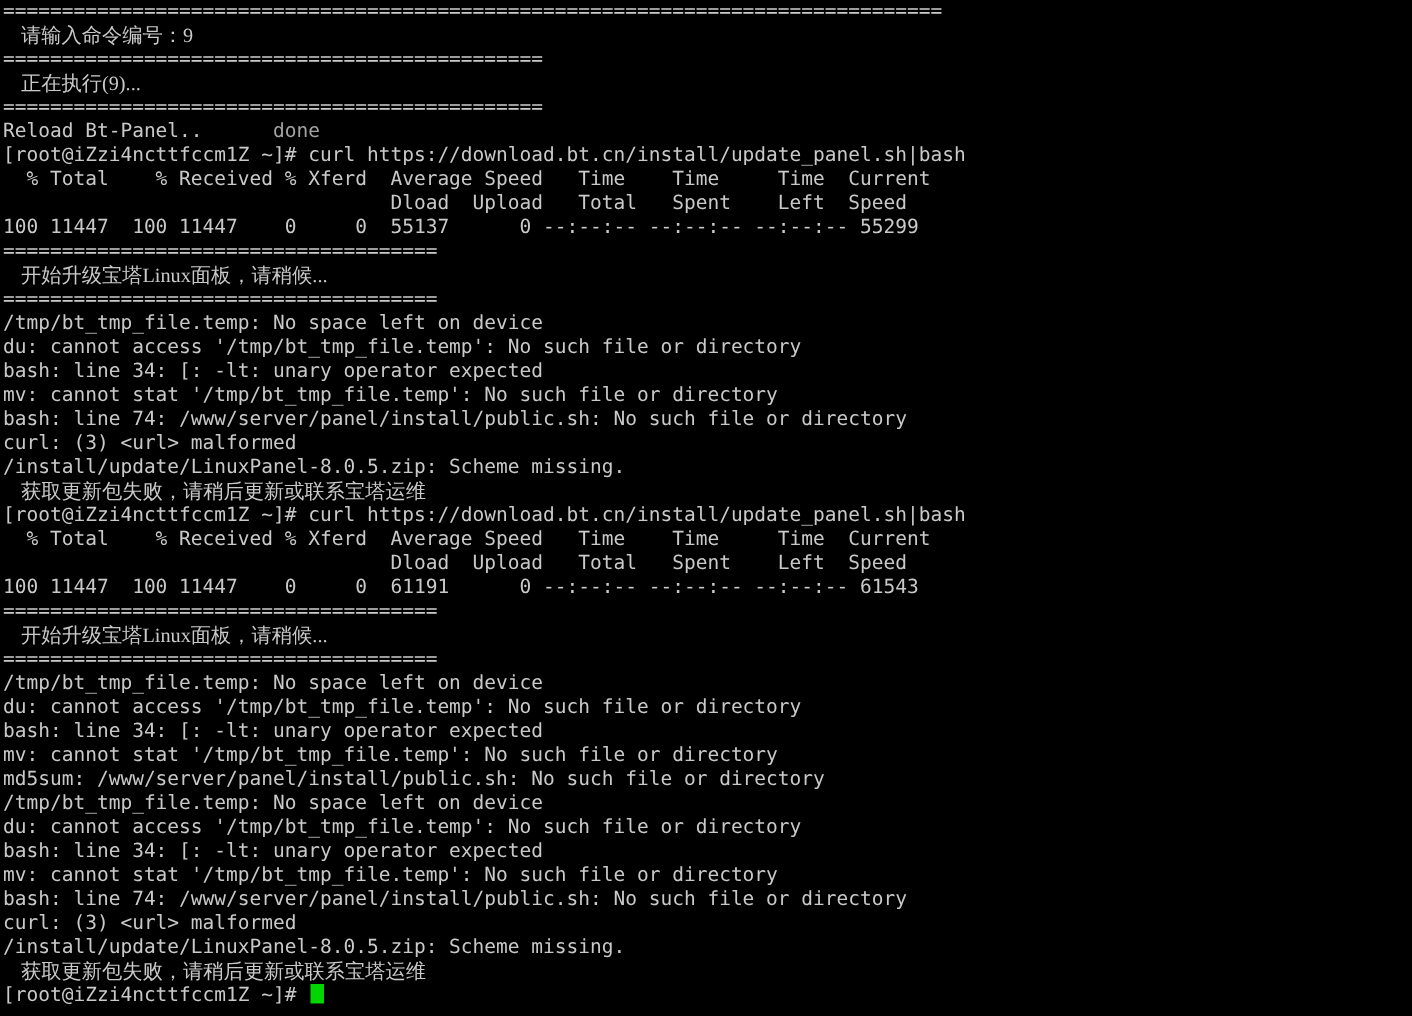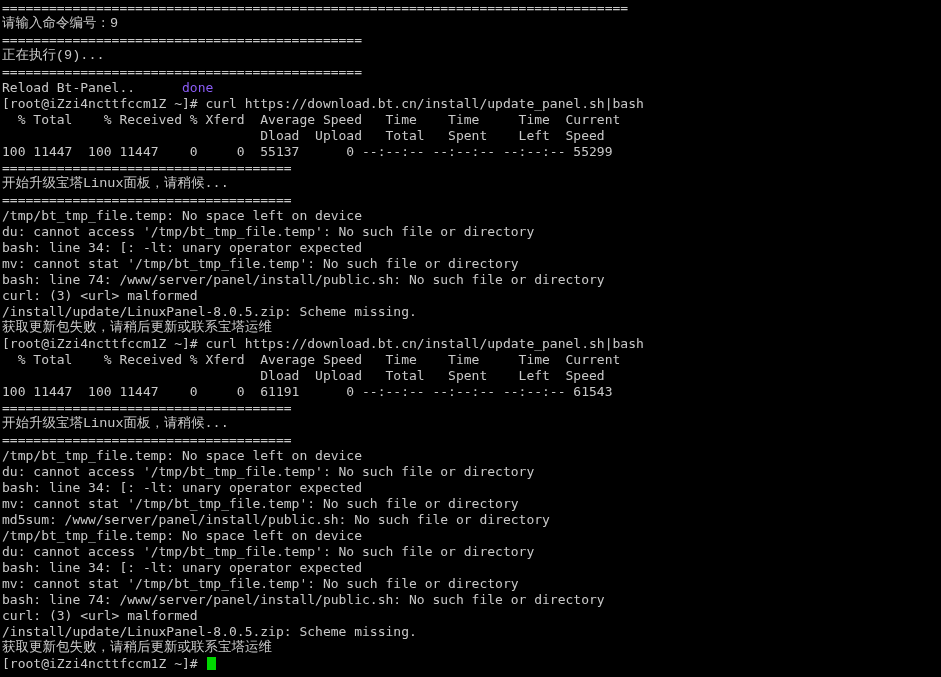--- a/index.html
+++ b/index.html
@@ -37,25 +37,26 @@
   .line {
     height: 16px;
     line-height: 16px;
     white-space: pre;
     font-family: "DejaVu Sans Mono", "Liberation Mono", monospace;
     font-size: 13px;
     display: block;
     color: #c9c9c9;
   }
   .line.cjk {
-    font-family: Liberation Mono, monospace;
+    font-family: Liberation Serif, serif;
     font-size: 13.5px;
+    margin-left: 12px;
   }
   .seg-green {
-    color: #8b5cf6;
+    color: #a3a3a3;
   }
   .seg-default {
     color: #c9c9c9;
   }
   .cursor {
     display: inline-block;
     width: 9px;
     height: 13px;
     background: #00d700;
     vertical-align: -2px;

